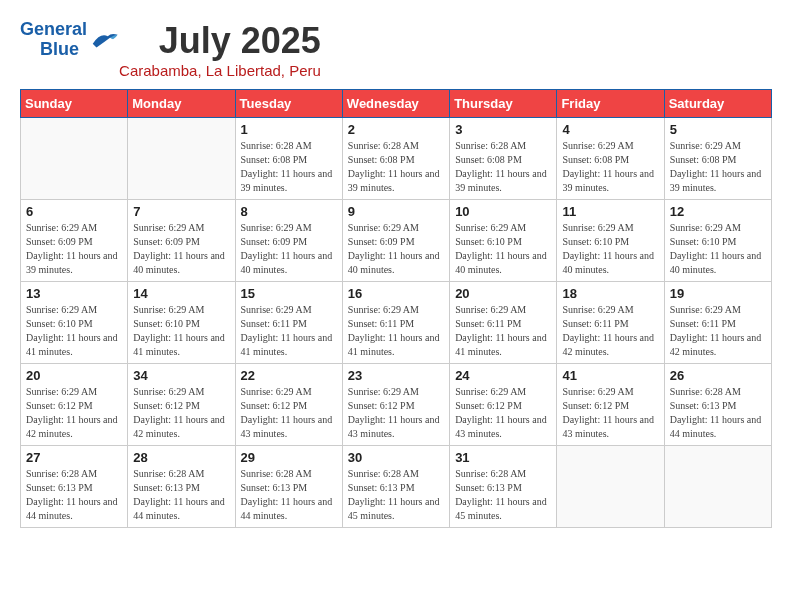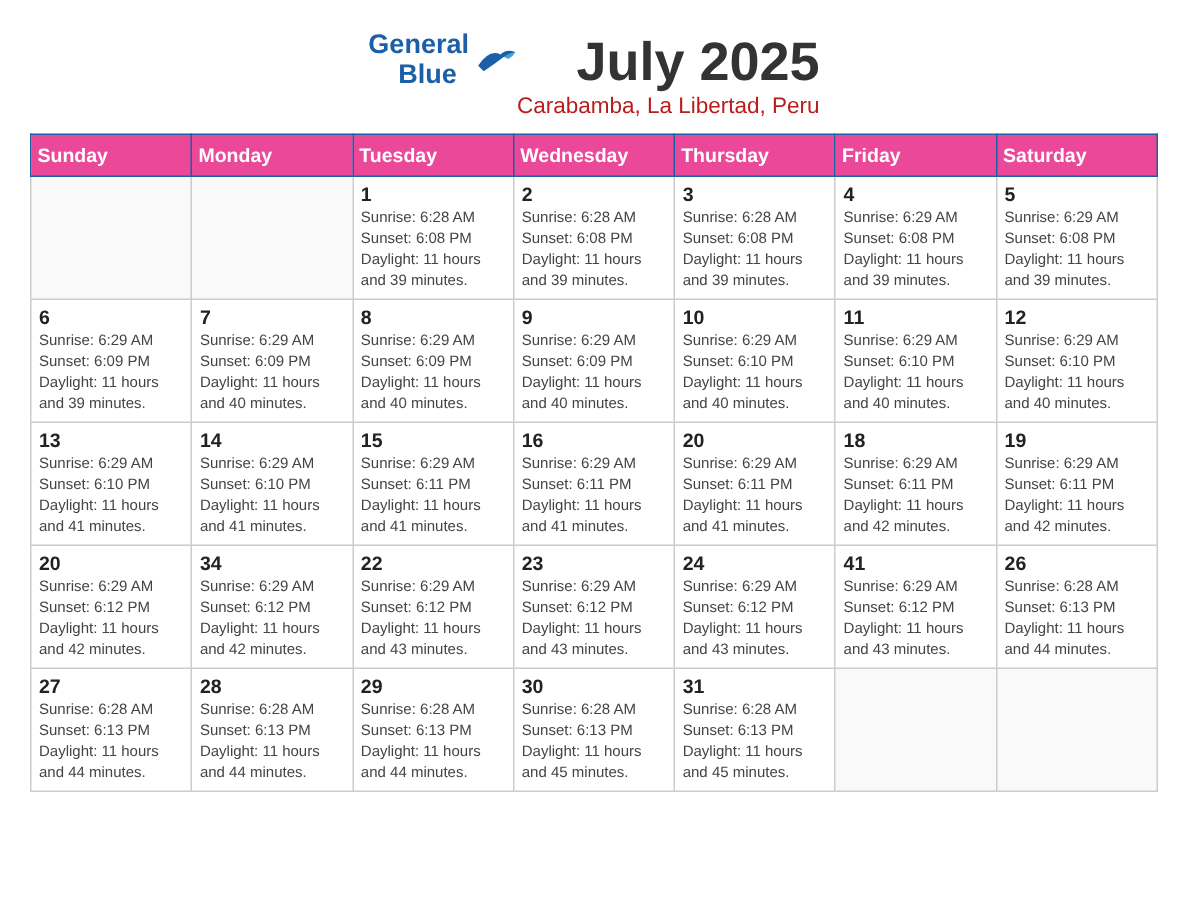--- a/index.html
+++ b/index.html
@@ -5,21 +5,21 @@
     * { box-sizing: border-box; margin: 0; padding: 0; }
     body {
       font-family: Arial, sans-serif;
       background: #fff;
       width: 792px;
       min-height: 612px;
       padding: 20px;
     }
     .header {
       display: flex;
-      justify-content: center;
+      justify-content: flex-start;
       align-items: flex-start;
       margin-bottom: 10px;
     }
     .logo {
       display: flex;
       align-items: center;
     }
     .logo-text {
       font-size: 18px;
       font-weight: bold;
@@ -45,21 +45,21 @@
     .location {
       font-size: 15px;
       color: #b91c1c;
     }
     .calendar {
       width: 100%;
       border-collapse: collapse;
       border: 1px solid #ccc;
     }
     .calendar th {
-      background-color: #ec4899;
+      background-color: #ef4444;
       color: #fff;
       font-size: 13px;
       font-weight: bold;
       padding: 6px 4px;
       text-align: left;
       border: 1px solid #1a5fa8;
     }
     .calendar td {
       border: 1px solid #ccc;
       vertical-align: top;
@@ -76,20 +76,21 @@
     .day-num {
       font-size: 13px;
       font-weight: bold;
       margin-bottom: 2px;
       color: #222;
     }
     .day-info {
       font-size: 10px;
       color: #444;
       line-height: 1.4;
+      font-family: Liberation Serif, serif;
     }
   </style>
 </head>
 <body>
 
 <div class="header">
   <div class="logo">
     <div>
       <div class="logo-text">
         <span>General</span>

